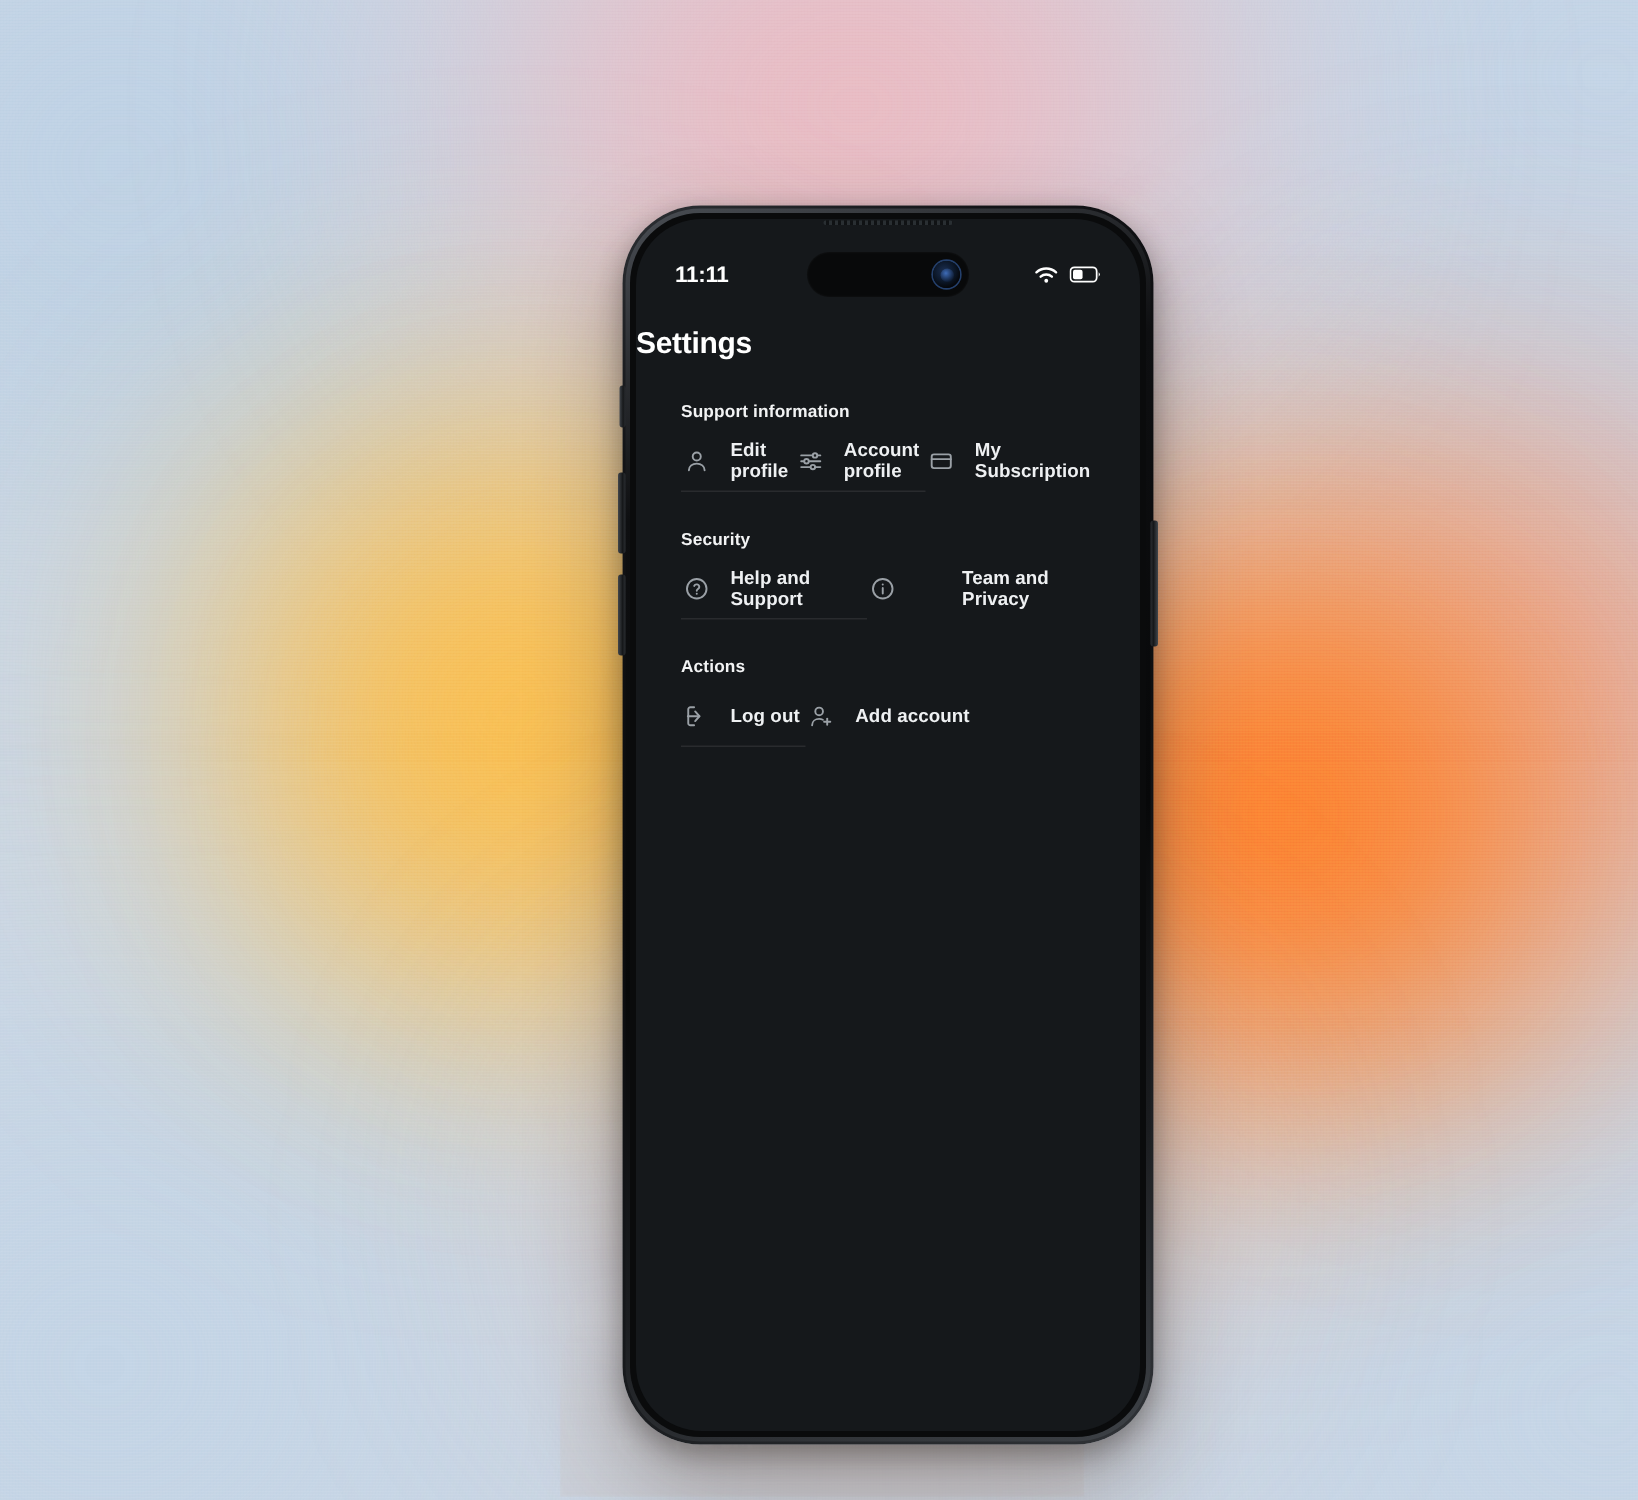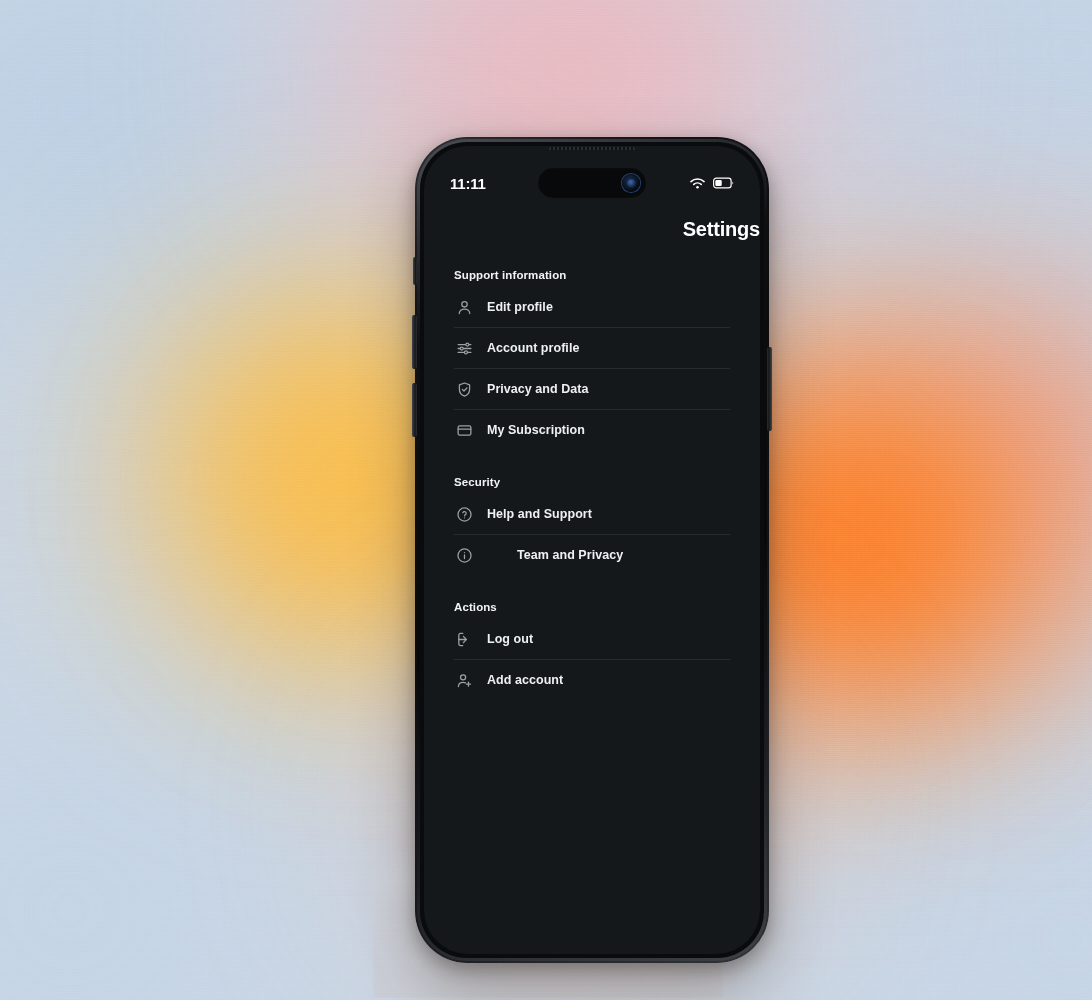--- a/index.html
+++ b/index.html
@@ -97,36 +97,36 @@
 
   
   .statusbar{position:absolute;left:0;top:22px;width:100%;height:30px;
     display:flex;align-items:center;justify-content:space-between;
     padding:0 26px;box-sizing:border-box;color:#fff;}
   .st-time{font-size:15px;font-weight:700;letter-spacing:-.2px;}
   .st-right{display:flex;align-items:center;gap:7px;}
 
   
   .content{position:absolute;left:0;top:62px;width:100%;}
-  .page-title{text-align:right;font-size:20px;font-weight:700;color:#fff;
+  .page-title{text-align:left;font-size:20px;font-weight:700;color:#fff;
     letter-spacing:-.2px;margin:0;padding-top:10px;}
 
   .section{margin-top:26px;padding:0 30px;}
   .section.first{margin-top:28px;}
   .section-title{font-size:11.5px;font-weight:700;color:#f2f3f4;letter-spacing:.1px;margin-bottom:6px;}
 
-  .rows{display:flex;flex-direction:column;}
+  .rows{display:flex;flex-direction:row;}
   .row{display:flex;align-items:center;gap:14px;height:40px;padding:0 4px 0 2px;
     border-bottom:1px solid rgba(255,255,255,.085);}
   .row:last-child{border-bottom:none;align-items:center;}
   .row .ic{width:17px;height:17px;flex:0 0 17px;display:flex;align-items:center;justify-content:center;color:#9aa0a6;}
   .row .lbl{font-size:12.5px;font-weight:700;color:#eef0f2;letter-spacing:.05px;}
 
   .rows.support .row{height:40px;}
-  .rows.support .row:first-child{border-bottom:1px solid rgba(255,255,255,.085);text-align:center;}
+  .rows.support .row:first-child{border-bottom:1px solid rgba(255,255,255,.085);}
   .rows.support .row:last-child{border-bottom:none;gap:44px;}
   svg{display:block;}
 </style>
 </head>
 <body>
 
 <div id="stage">
 
   <div class="bg-base">
     <div class="blob b-blue-tl"></div>
@@ -215,29 +215,20 @@
                   <circle cx="16" cy="6.5" r="2.1" fill="#15181b"></circle>
                     <circle cx="8" cy="12" r="2.1" fill="#15181b"></circle>
                     <circle cx="14" cy="17.5" r="2.1" fill="#15181b"></circle>
                 </svg>
               </span>
               <span class="lbl">Account profile</span>
             </div>
 
 
 
-            <div class="row">
-              <span class="ic">
-                <svg width="17" height="17" viewBox="0 0 24 24" fill="none" stroke="currentColor" stroke-width="1.8" stroke-linecap="round" stroke-linejoin="round">
-                  <path d="M12 2.8 4.8 5.6v6.1c0 4.4 3 8.3 7.2 9.6 4.2-1.3 7.2-5.2 7.2-9.6V5.6L12 2.8z"></path>
-                    <polyline points="8.9 11.8 11.2 14.1 15.4 9.9"></polyline>
-                </svg>
-              </span>
-              <span class="lbl">Privacy and Data</span>
-            </div>
 
             <div class="row">
               <span class="ic">
                 <svg width="17" height="17" viewBox="0 0 24 24" fill="none" stroke="currentColor" stroke-width="1.8" stroke-linecap="round" stroke-linejoin="round">
                   <rect x="3" y="5.5" width="18" height="13" rx="2.2"></rect>
                     <line x1="3" y1="10" x2="21" y2="10"></line>
                 </svg>
               </span>
               <span class="lbl">My Subscription</span>
             </div>

